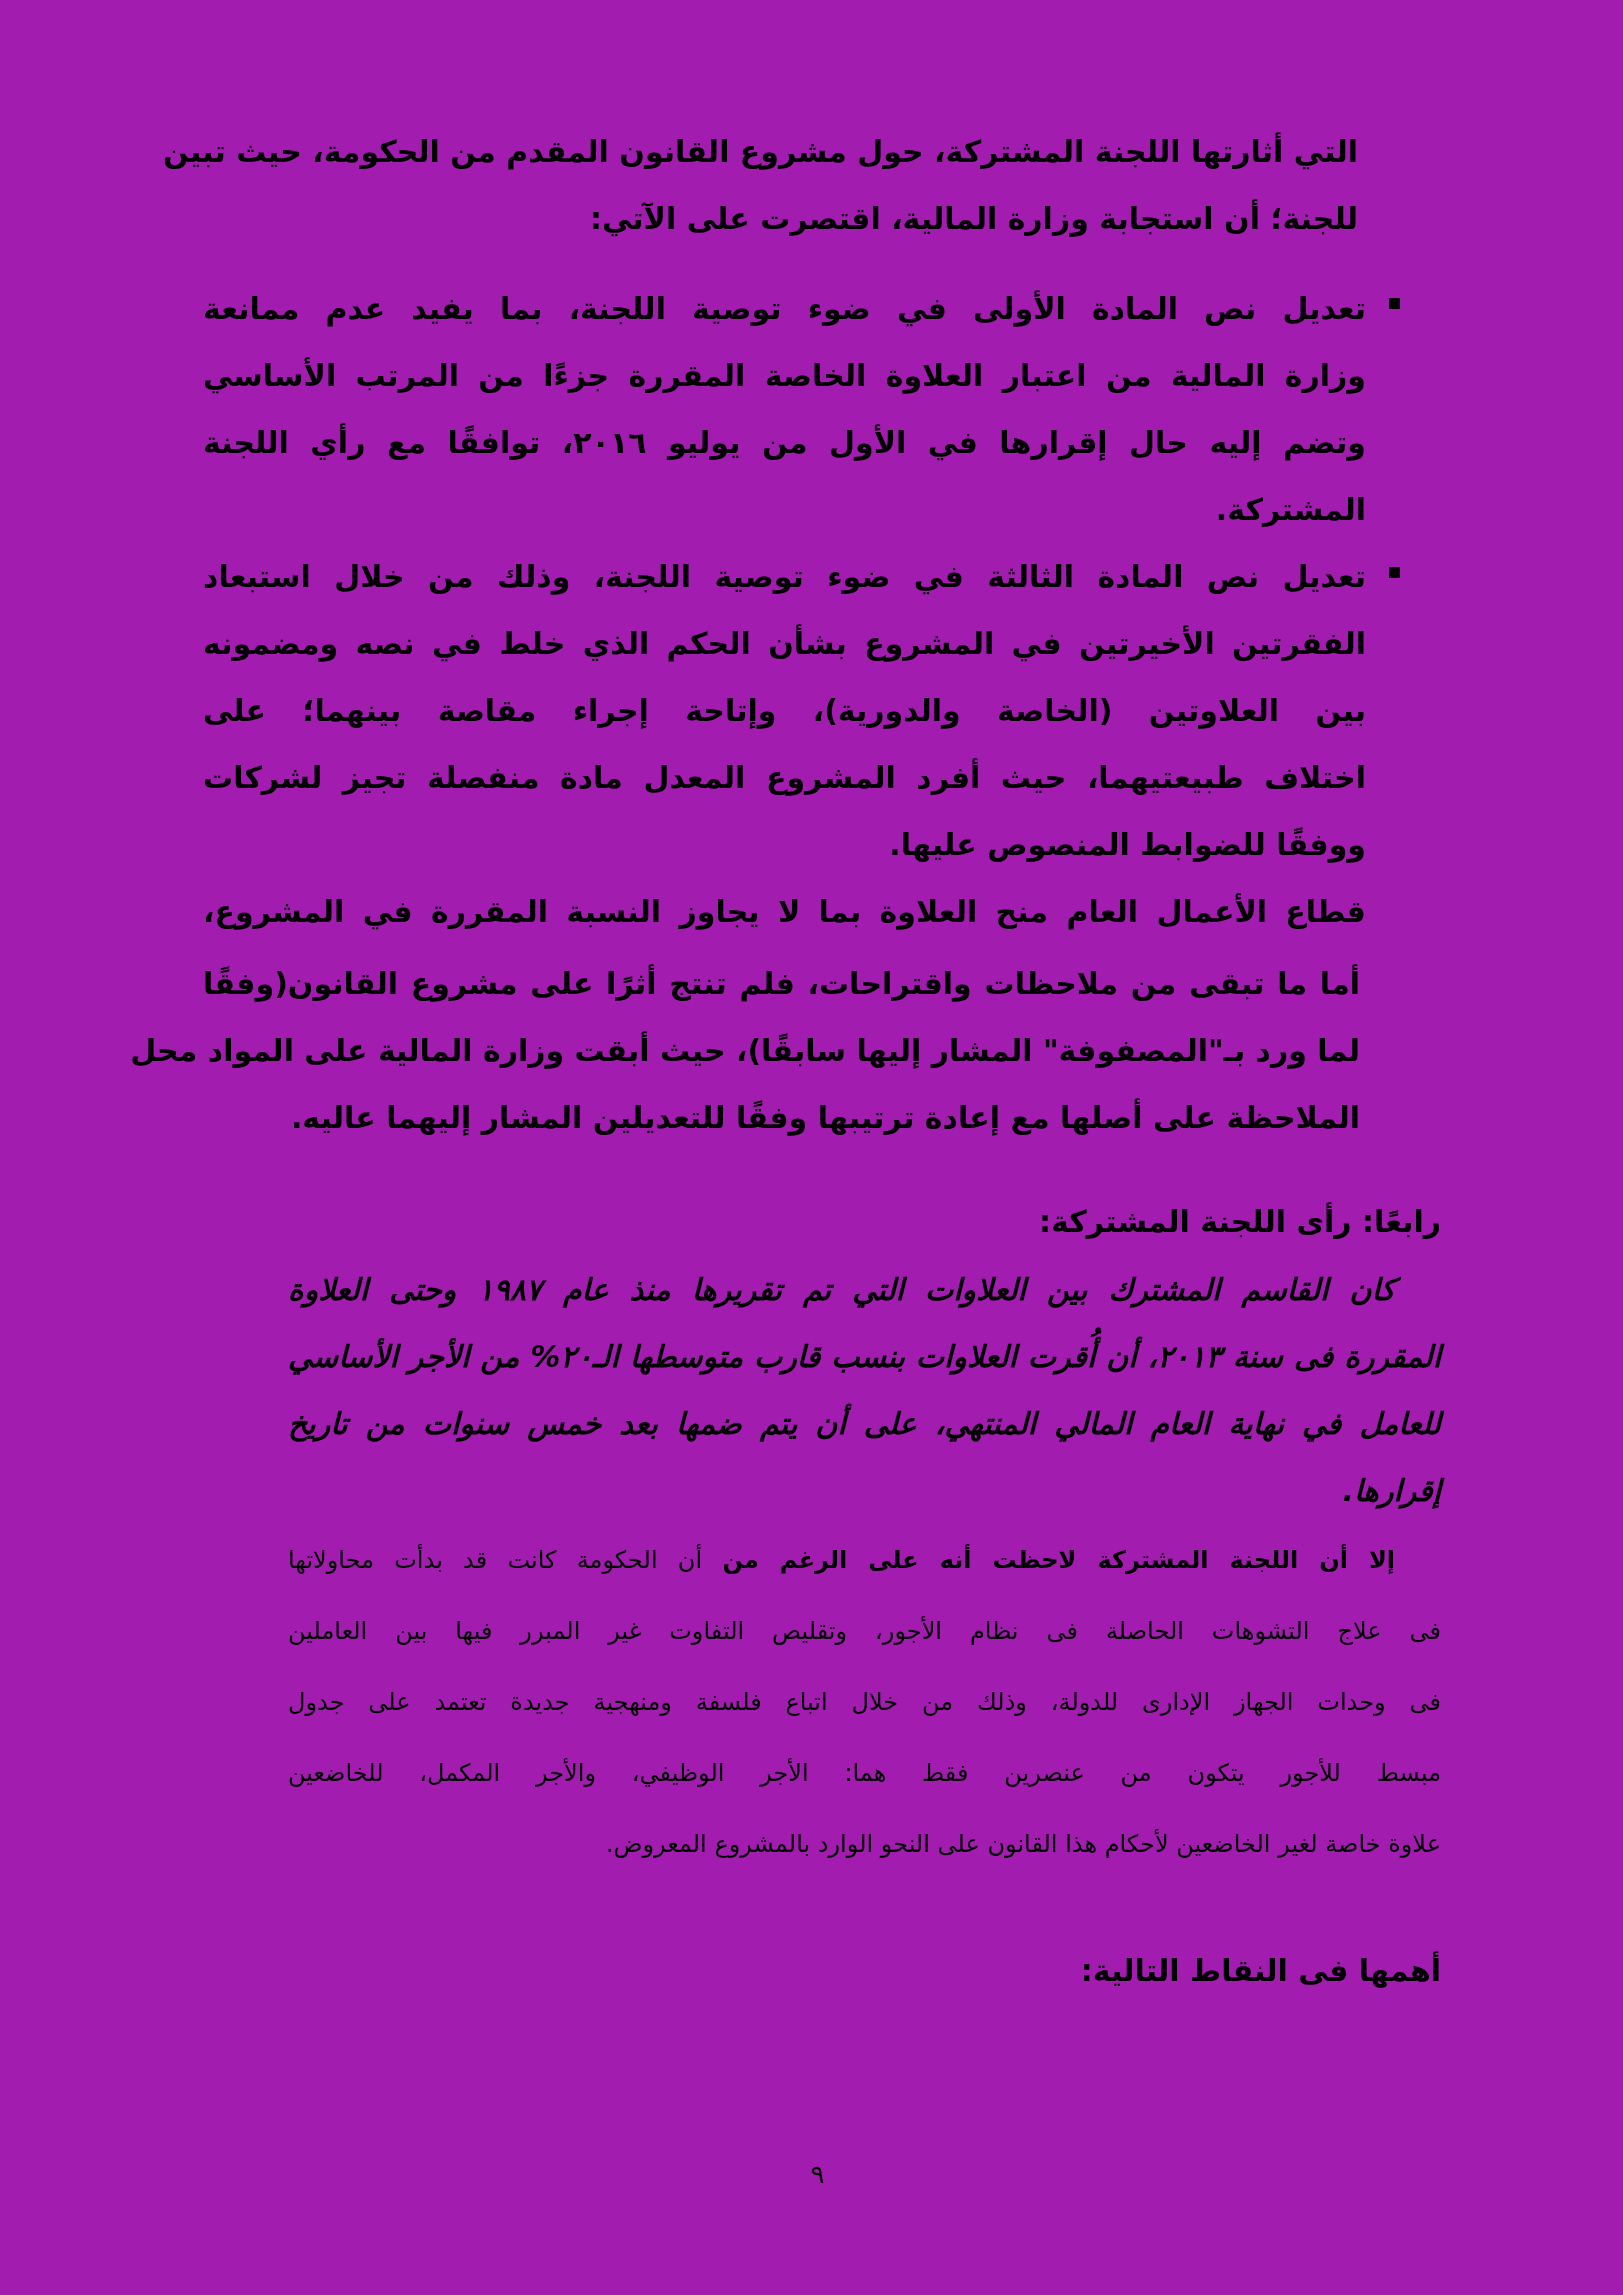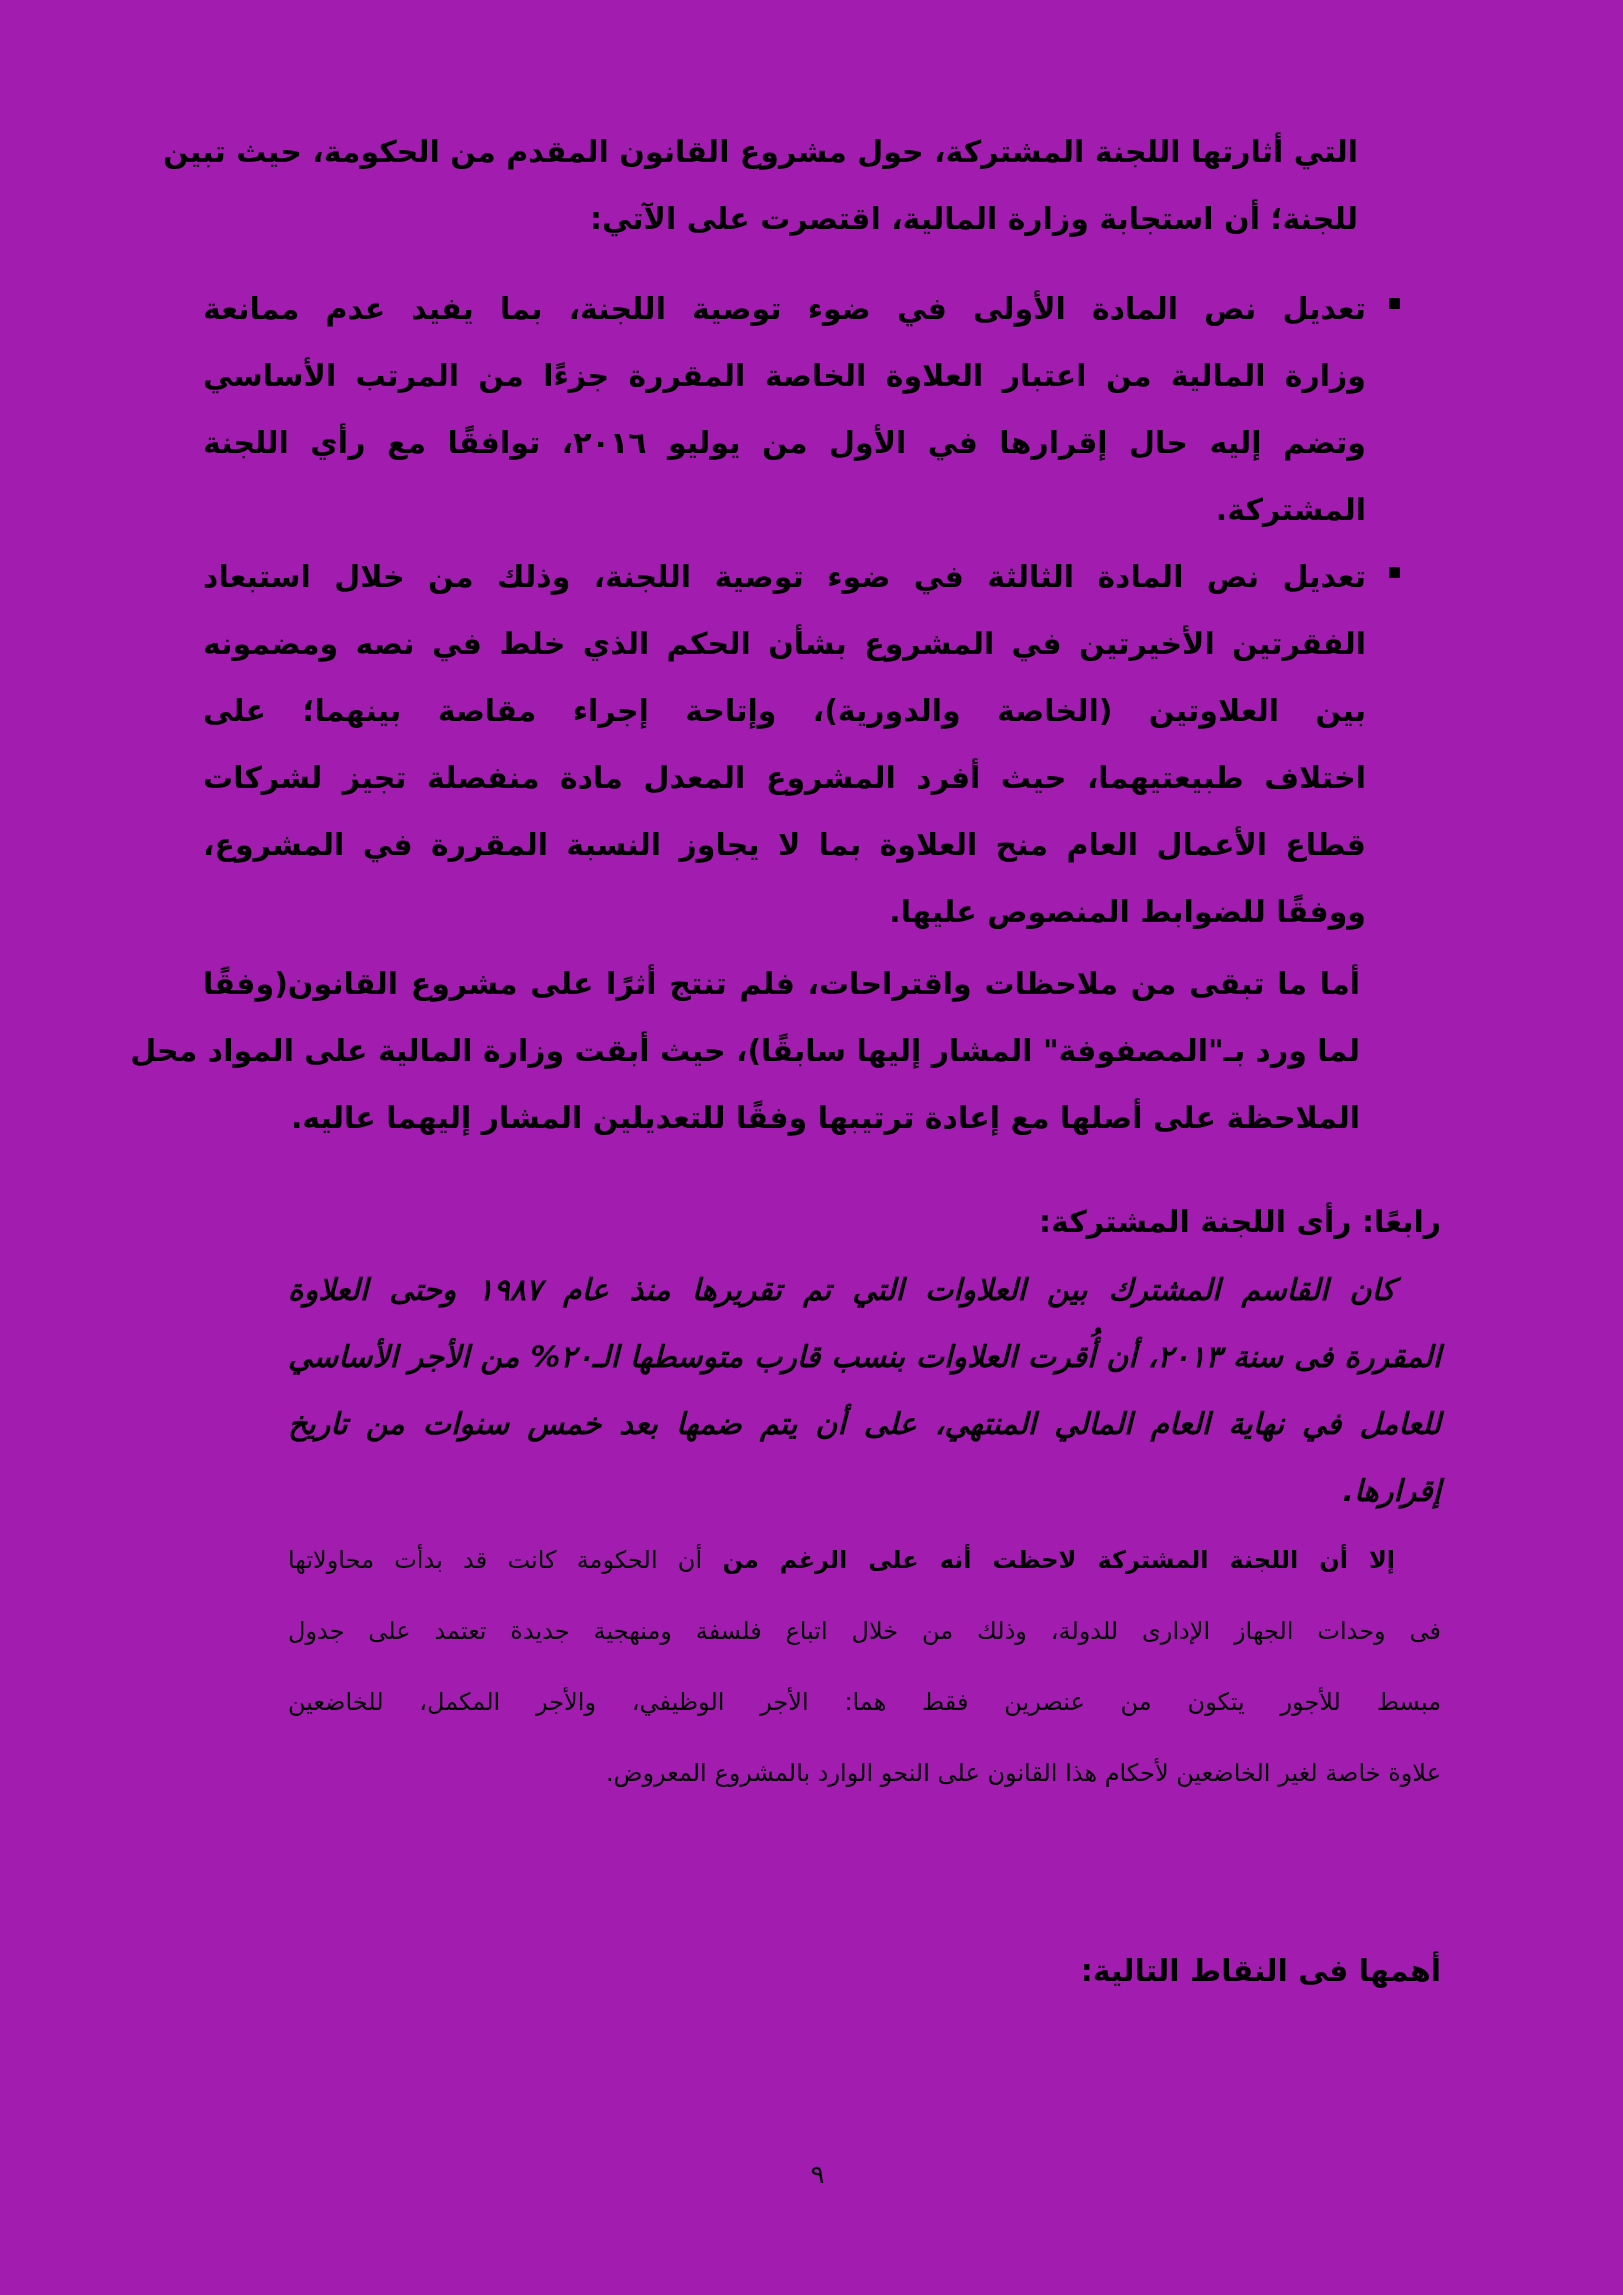--- a/index.html
+++ b/index.html
@@ -33,22 +33,22 @@
     <span class="line">وتضم إليه حال إقرارها في الأول من يوليو ٢٠١٦، توافقًا مع رأي اللجنة</span>
     <span class="line last">المشتركة.</span>
   </div>
 
   <span class="bullet-marker" style="left:1389px; top:567px;"></span>
   <div class="blk bold" style="left:203px; top:543px; width:1163px;">
     <span class="line">تعديل نص المادة الثالثة في ضوء توصية اللجنة، وذلك من خلال استبعاد</span>
     <span class="line">الفقرتين الأخيرتين في المشروع بشأن الحكم الذي خلط في نصه ومضمونه</span>
     <span class="line">بين العلاوتين (الخاصة والدورية)، وإتاحة إجراء مقاصة بينهما؛ على</span>
     <span class="line">اختلاف طبيعتيهما، حيث أفرد المشروع المعدل مادة منفصلة تجيز لشركات</span>
+    <span class="line last">ووفقًا للضوابط المنصوص عليها.</span>
     <span class="line">قطاع الأعمال العام منح العلاوة بما لا يجاوز النسبة المقررة في المشروع،</span>
-    <span class="line last">ووفقًا للضوابط المنصوص عليها.</span>
   </div>
 
   <div class="blk bold" style="left:203px; top:950px; width:1157px;">
     <span class="line" style="padding-right:0;">أما ما تبقى من ملاحظات واقتراحات، فلم تنتج أثرًا على مشروع القانون(وفقًا</span>
     <span class="line">لما ورد بـ"المصفوفة" المشار إليها سابقًا)، حيث أبقت وزارة المالية على المواد محل</span>
     <span class="line last">الملاحظة على أصلها مع إعادة ترتيبها وفقًا للتعديلين المشار إليهما عاليه.</span>
   </div>
 
   <div class="blk bold" style="left:288px; top:1188px; width:1153px;">
     <span class="line last u">رابعًا: رأى اللجنة المشتركة:</span>
@@ -59,20 +59,21 @@
     <span class="line">المقررة فى سنة ٢٠١٣، أن أُقرت العلاوات بنسب قارب متوسطها الـ٢٠% من الأجر الأساسي</span>
     <span class="line">للعامل في نهاية العام المالي المنتهي، على أن يتم ضمها بعد خمس سنوات من تاريخ</span>
     <span class="line last">إقرارها.</span>
   </div>
 
   <div class="blk plain" style="left:288px; top:1525px; width:1153px;">
     <span class="line" style="padding-right:46px;">
       <span class="u" style="font-weight:bold;">إلا أن اللجنة المشتركة لاحظت أنه على الرغم من</span>
       <span>أن الحكومة كانت قد بدأت محاولاتها</span>
     </span>
+    <span class="line">فى علاج التشوهات الحاصلة فى نظام الأجور، وتقليص التفاوت غير المبرر فيها بين العاملين</span>
     <span class="line">فى وحدات الجهاز الإدارى للدولة، وذلك من خلال اتباع فلسفة ومنهجية جديدة تعتمد على جدول</span>
     <span class="line">مبسط للأجور يتكون من عنصرين فقط هما: الأجر الوظيفي، والأجر المكمل، للخاضعين</span>
     <span class="line last">علاوة خاصة لغير الخاضعين لأحكام هذا القانون على النحو الوارد بالمشروع المعروض.</span>
   </div>
 
   <div class="blk bold" style="left:288px; top:1937px; width:1153px;">
     <span class="line last u">أهمها فى النقاط التالية:</span>
   </div>
 
   <div class="pagenum">٩</div>

